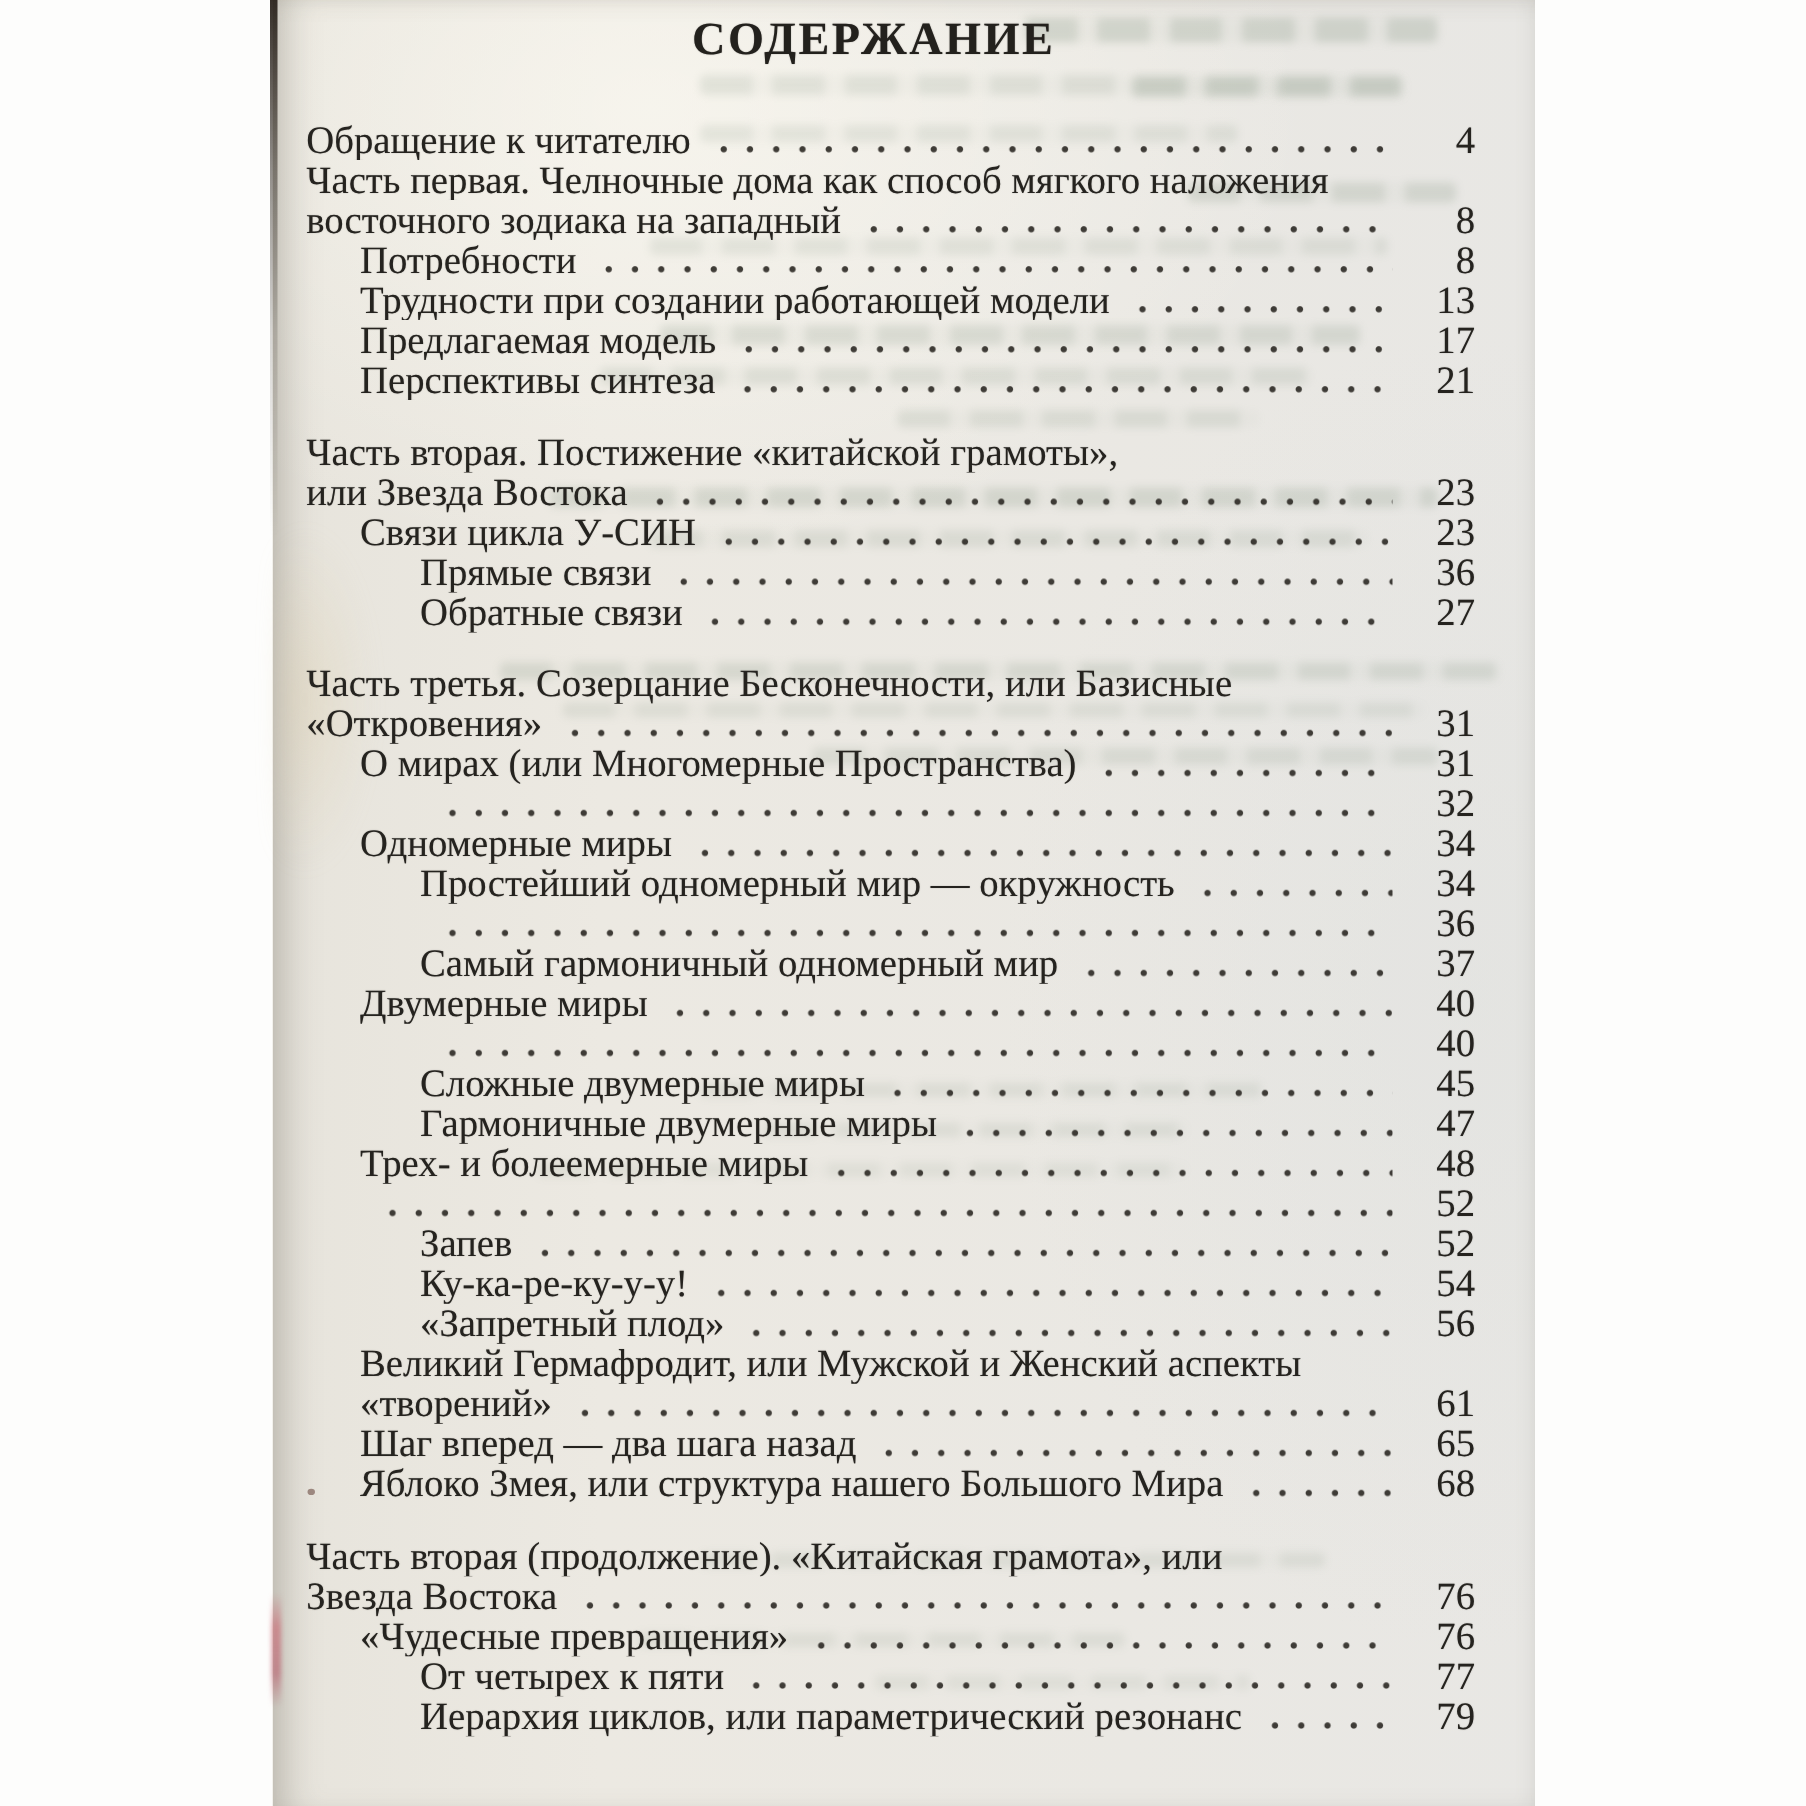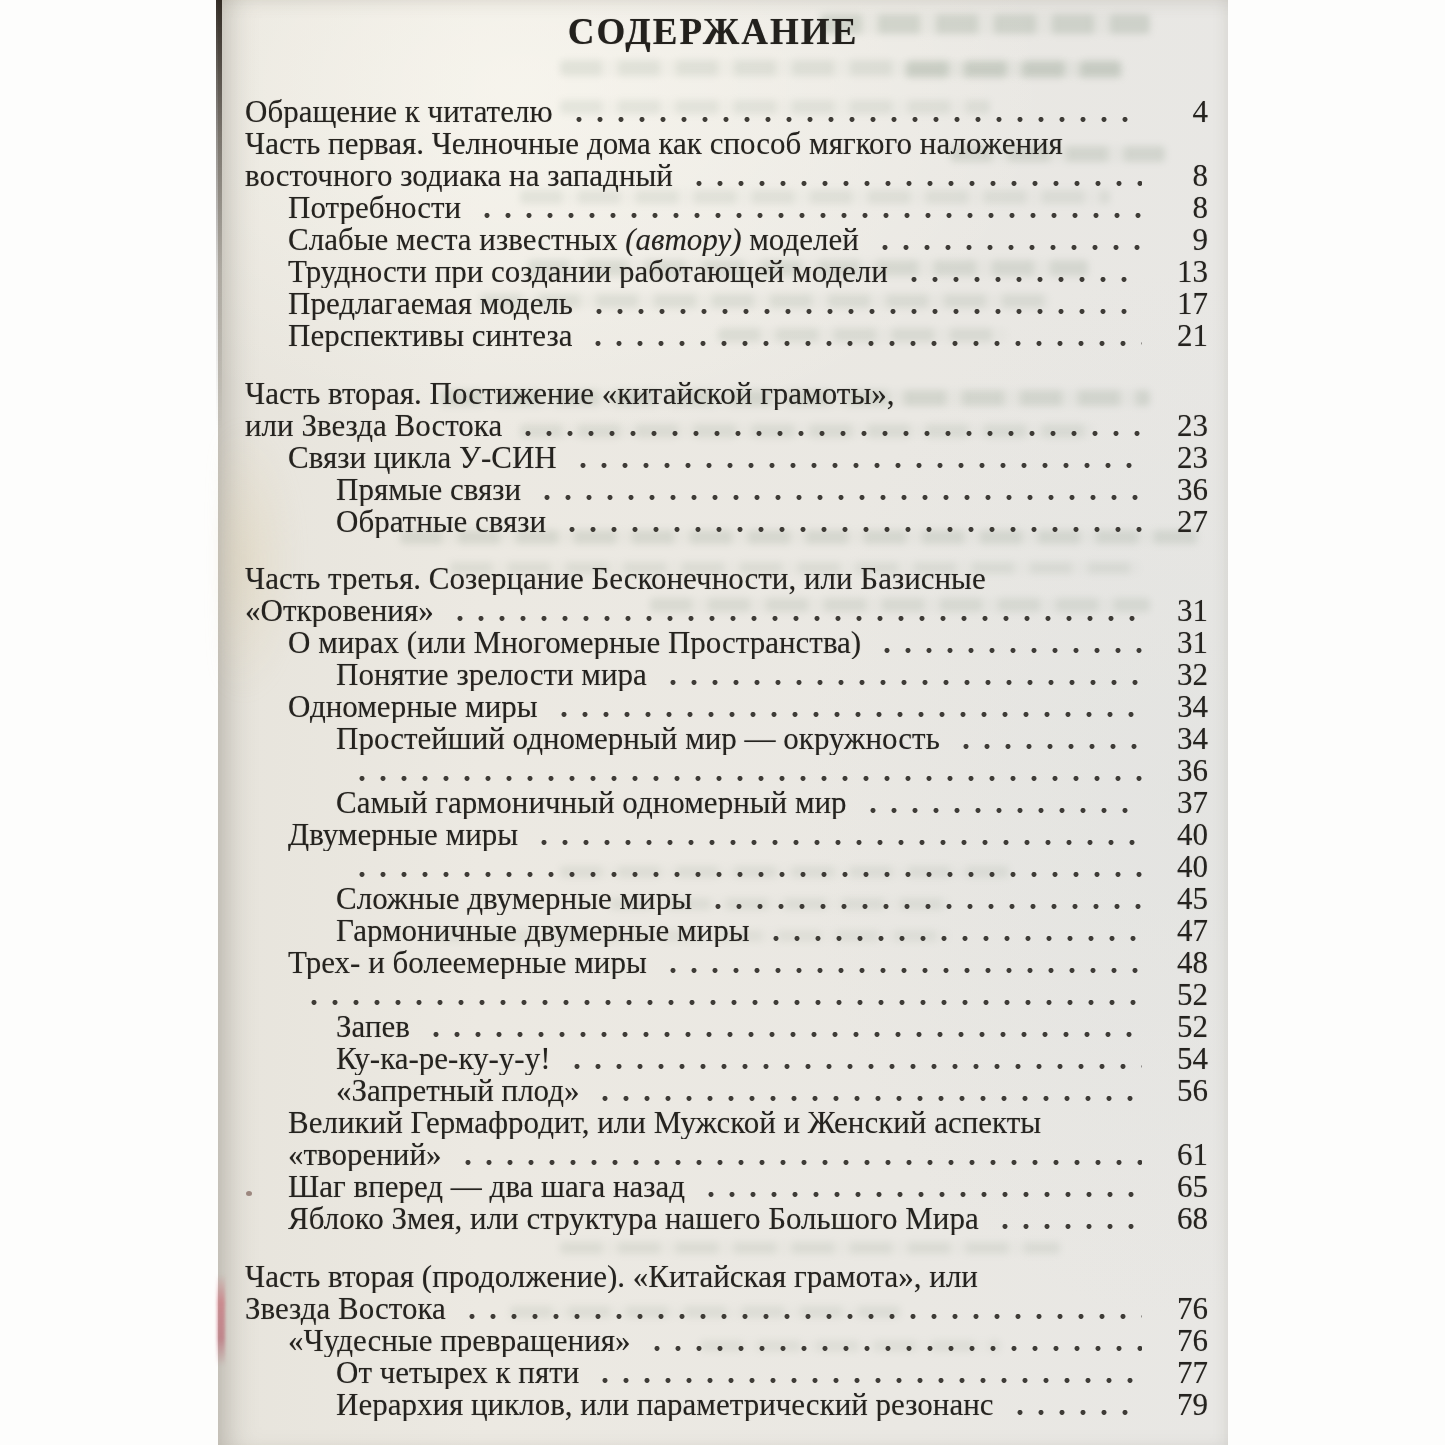--- a/index.html
+++ b/index.html
@@ -3,21 +3,21 @@
 <meta charset="utf-8">
 <style>
   html,body{margin:0;padding:0;background:#fcfcfb;}
   body{width:1445px;height:1445px;overflow:hidden;
        font-family:"Liberation Serif","DejaVu Serif",serif;}
   .scan{position:relative;width:1445px;height:1445px;background:#fdfdfc;}
 
   
   .page{
     position:absolute;left:218px;top:0;width:1010px;height:1445px;
-    box-sizing:border-box;padding:8px 20px 0 0;
+    box-sizing:border-box;padding:8px 48px 0 0;
     background:
       radial-gradient(ellipse 760px 520px at 30% 6%, rgba(255,253,245,0.55), rgba(255,253,245,0) 70%),
       radial-gradient(ellipse 500px 700px at 95% 55%, rgba(222,224,222,0.45), rgba(222,224,222,0) 75%),
       linear-gradient(90deg,#e7e4dc 0%, #ece9e2 26%, #eae8e3 68%, #e8e7e4 100%);
     box-shadow:
       inset 26px 0 30px -18px rgba(95,88,78,0.35),
       inset -10px 0 16px -10px rgba(130,126,118,0.18),
       inset 0 14px 20px -14px rgba(120,112,100,0.12);
   }
 
@@ -105,25 +105,20 @@
             <span class="txt"><span>восточного зодиака на западный</span></span>
             <div class="leader"></div>
             <span class="pg">8</span>
           </div>
           <div class="row ind1">
             <span class="txt"><span>Потребности</span></span>
             <div class="leader"></div>
             <span class="pg">8</span>
           </div>
           <div class="row ind1">
-            <span class="txt"><span>Слабые места известных </span><span class="it">(автору)</span><span> моделей</span></span>
-            <div class="leader"></div>
-            <span class="pg">9</span>
-          </div>
-          <div class="row ind1">
             <span class="txt"><span>Трудности при создании работающей модели</span></span>
             <div class="leader"></div>
             <span class="pg">13</span>
           </div>
           <div class="row ind1">
             <span class="txt"><span>Предлагаемая модель</span></span>
             <div class="leader"></div>
             <span class="pg">17</span>
           </div>
           <div class="row ind1">
@@ -161,21 +156,20 @@
             <span class="txt"><span>«Откровения»</span></span>
             <div class="leader"></div>
             <span class="pg">31</span>
           </div>
           <div class="row ind1" style="">
             <span class="txt"><span>О мирах (или Многомерные Пространства)</span></span>
             <div class="leader"></div>
             <span class="pg">31</span>
           </div>
           <div class="row ind2">
-            <span class="txt"><span>Понятие зрелости мира</span></span>
             <div class="leader"></div>
             <span class="pg">32</span>
           </div>
           <div class="row ind1">
             <span class="txt"><span>Одномерные миры</span></span>
             <div class="leader"></div>
             <span class="pg">34</span>
           </div>
           <div class="row ind2">
             <span class="txt"><span>Простейший одномерный мир — окружность</span></span>

